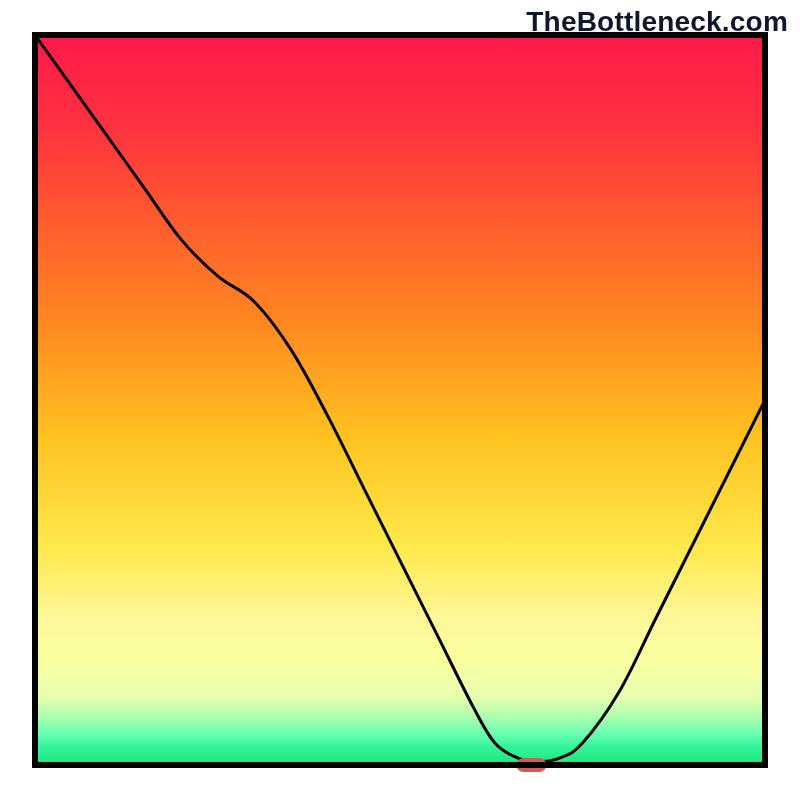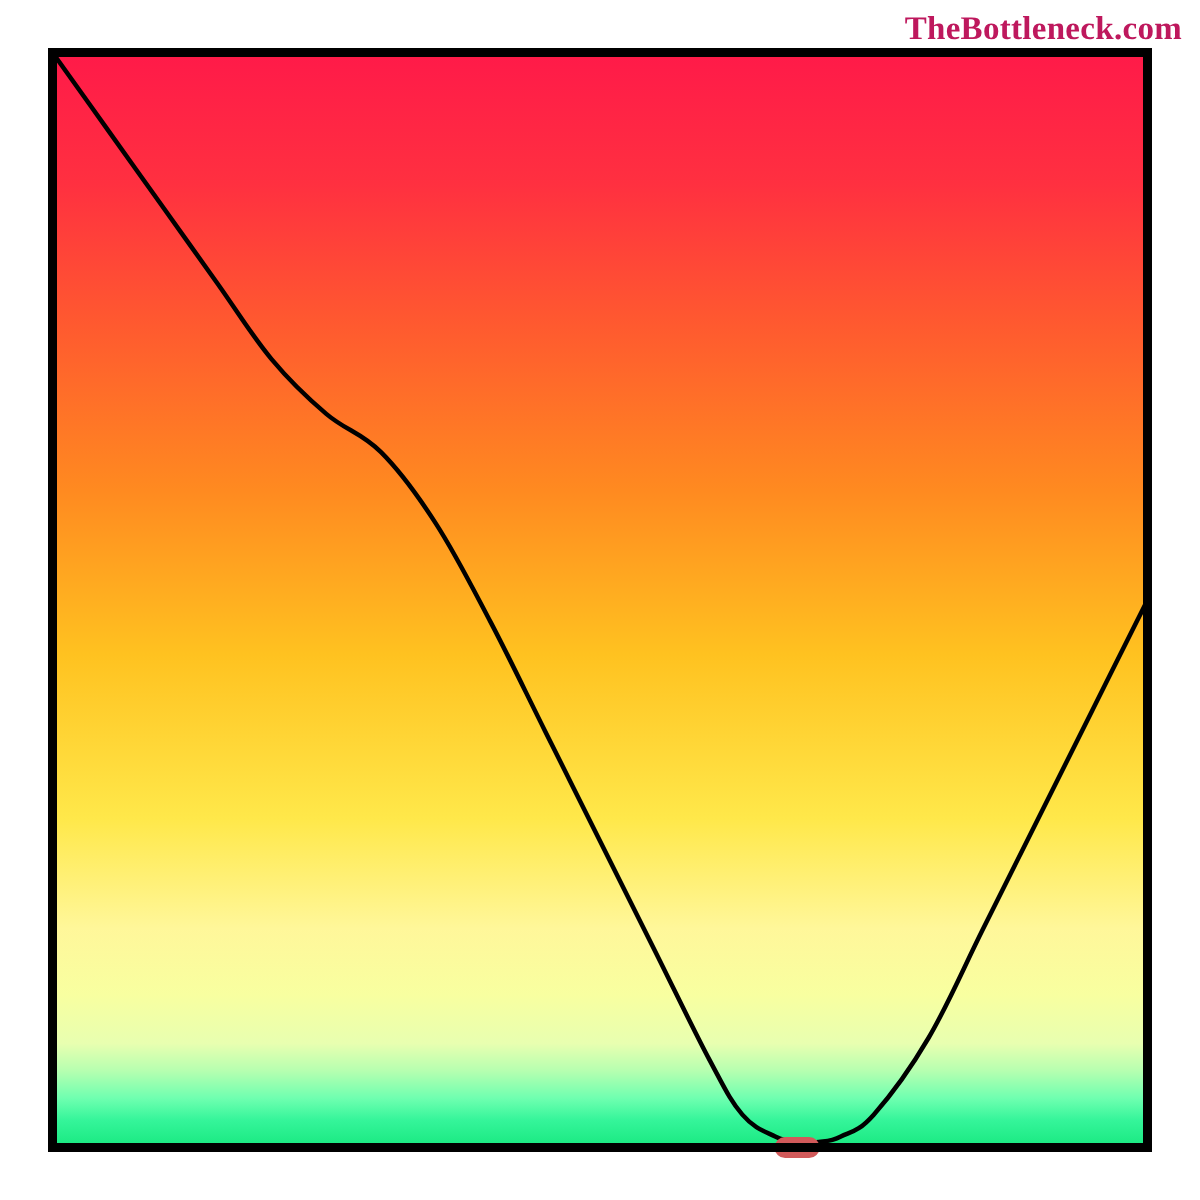--- a/index.html
+++ b/index.html
@@ -2,24 +2,24 @@
 <html><head>
 <meta charset="utf-8">
 <style>
   * { margin: 0; padding: 0; box-sizing: border-box; }
   html, body { width: 800px; height: 800px; overflow: hidden; background: #fff; }
   .wrap { position: relative; width: 800px; height: 800px; }
   .watermark {
     position: absolute;
     top: 6px;
     right: 12px;
-    font-family: Liberation Serif, serif;
-    font-size: 22px;
+    font-family: Liberation Sans, sans-serif;
+    font-size: 28px;
     font-weight: 600;
-    color: #be185d;
+    color: #0f172a;
     letter-spacing: 0.2px;
     z-index: 5;
   }
   svg { display: block; }
 </style>
 </head>
 <body>
 
 <div class="wrap">
   <div class="watermark">TheBottleneck.com</div>

